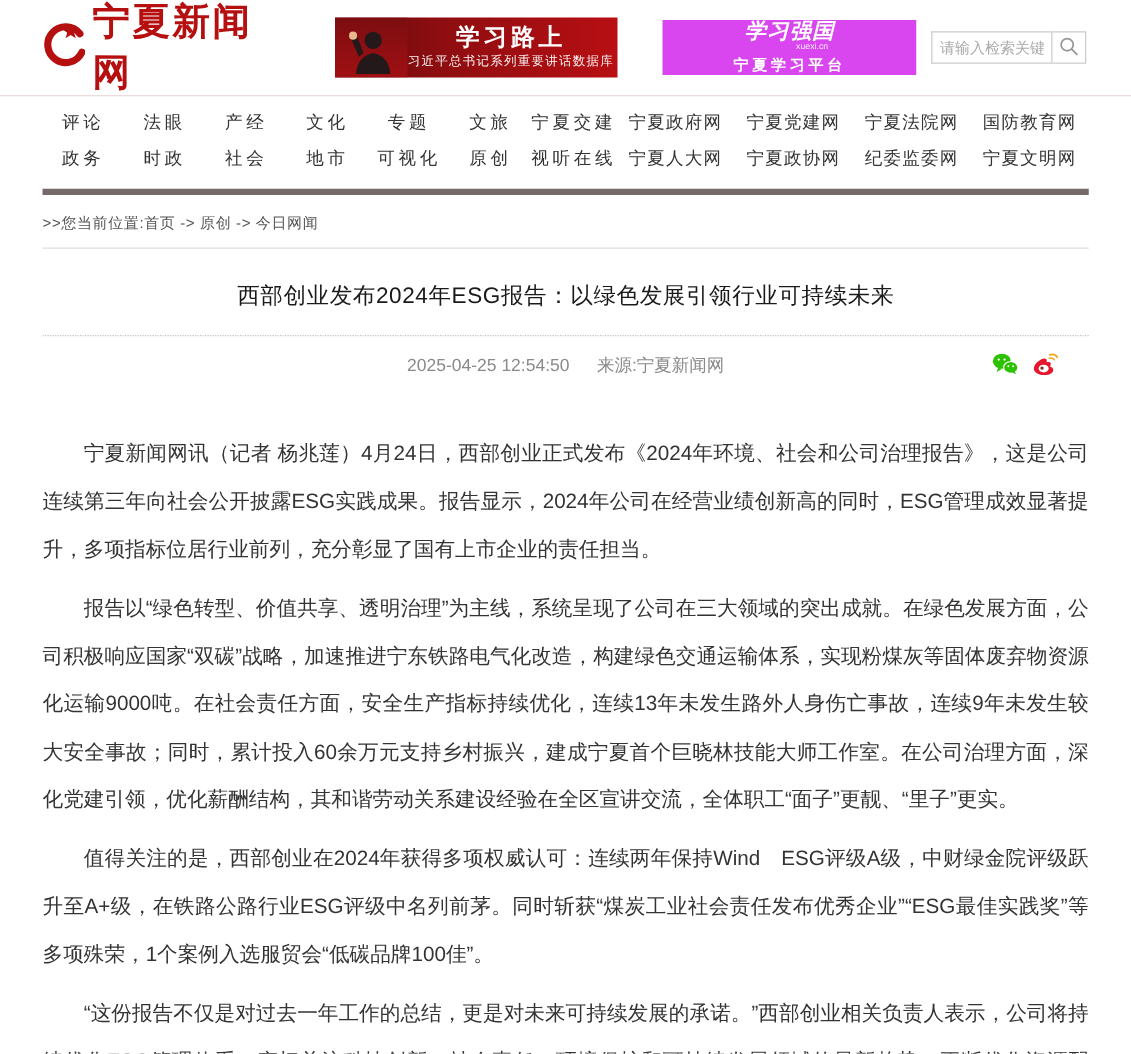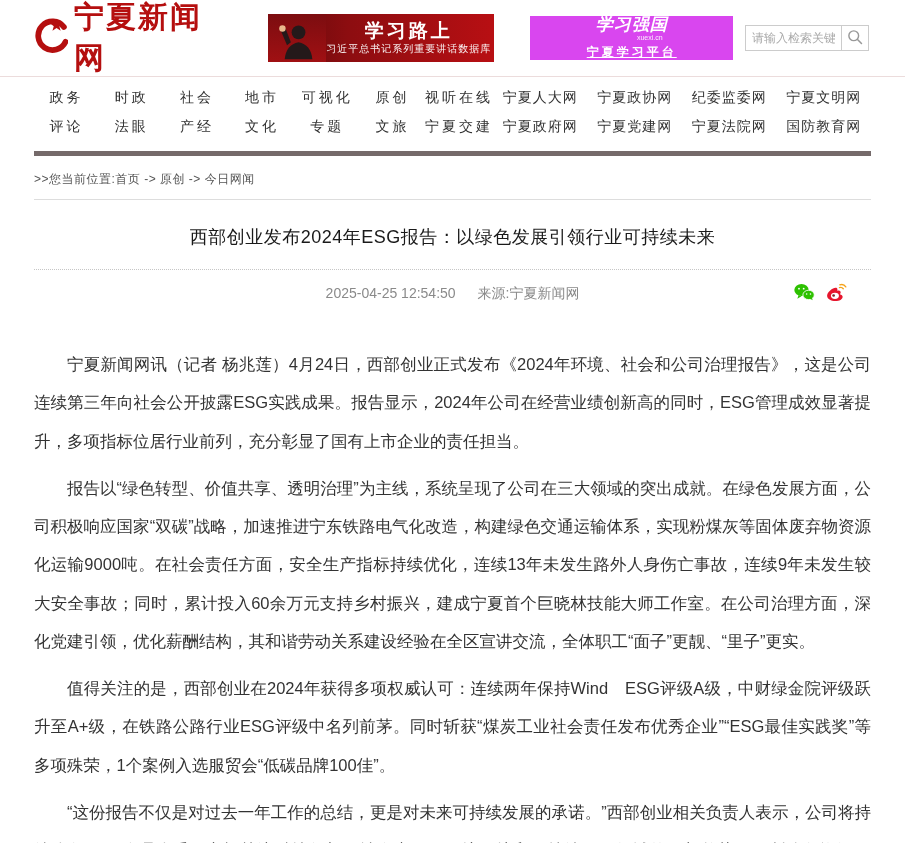--- a/index.html
+++ b/index.html
@@ -21,21 +21,21 @@
   .banner1-photo { width:58px; height:48px; flex:0 0 auto; background:linear-gradient(180deg,#7c0d10,#a01013); display:flex; align-items:flex-end; justify-content:center; }
   .banner1-text { flex:1; text-align:center; padding-right:6px; }
   .banner1-title { font-size:19px; font-weight:bold; letter-spacing:3px; line-height:22px; }
   .banner1-sub { font-size:10px; letter-spacing:1px; opacity:.95; white-space:nowrap; }
   .banner2 {
     width:222px; height:44px; margin-left:24px; background:#d946ef; color:#fff;
     display:flex; flex-direction:column; align-items:center; justify-content:center; cursor:pointer;
   }
   .banner2-title { font-size:17px; font-weight:bold; font-style:italic; letter-spacing:1px; line-height:18px; }
   .banner2-small { font-size:7px; opacity:.9; line-height:7px; margin-left:36px; }
-  .banner2-sub { font-size:12px; font-weight:bold; letter-spacing:3px; margin-top:3px;text-decoration:underline; }
+  .banner2-sub { font-size:12px; font-weight:bold; letter-spacing:3px; margin-top:3px; }
   .search { margin-left:auto; display:flex; align-items:center; }
   .search input {
     width:96px; height:26px; border:1px solid #ccc; border-right:none; padding:0 6px;
     font-size:12px; color:#333; outline:none;
   }
   .search input::placeholder { color:#aaa; }
   .search button { width:28px; height:26px; border:1px solid #ccc; background:#fff; cursor:pointer; display:flex; align-items:center; justify-content:center; }
   
   .nav { border-top:1px solid #ecdcdc; padding:6px 34px 8px 34px; }
   .nav-row { display:grid; grid-template-columns: repeat(7, 1fr) repeat(4, 1.45fr); }
@@ -100,44 +100,44 @@
           <circle cx="8.6" cy="8.6" r="5.4" fill="none" stroke="#999" stroke-width="1.6"></circle>
           <line x1="12.8" y1="12.8" x2="17.2" y2="17.2" stroke="#999" stroke-width="1.7" stroke-linecap="round"></line>
         </svg>
       </span>
     </button>
   </div>
 </div>
 
 <div class="nav">
   <nav class="nav-row">
+      <a>评论</a>
+      <a>法眼</a>
+      <a>产经</a>
+      <a>文化</a>
+      <a>专题</a>
+      <a>文旅</a>
+      <a>宁夏交建</a>
+      <a>宁夏政府网</a>
+      <a>宁夏党建网</a>
+      <a>宁夏法院网</a>
+      <a>国防教育网</a>
+    </nav>
+  <nav class="nav-row">
       <a>政务</a>
       <a>时政</a>
       <a>社会</a>
       <a>地市</a>
       <a>可视化</a>
       <a>原创</a>
       <a>视听在线</a>
       <a>宁夏人大网</a>
       <a>宁夏政协网</a>
       <a>纪委监委网</a>
       <a>宁夏文明网</a>
-    </nav>
-  <nav class="nav-row">
-      <a>评论</a>
-      <a>法眼</a>
-      <a>产经</a>
-      <a>文化</a>
-      <a>专题</a>
-      <a>文旅</a>
-      <a>宁夏交建</a>
-      <a>宁夏政府网</a>
-      <a>宁夏党建网</a>
-      <a>宁夏法院网</a>
-      <a>国防教育网</a>
     </nav>
 </div>
 <div class="nav-bar"></div>
 
 <div class="crumb-wrap">
   <span class="crumb">&gt;&gt;您当前位置:首页 -&gt; 原创 -&gt; 今日网闻</span>
 </div>
 
 <div class="article">
   <h1 class="a-title">西部创业发布2024年ESG报告：以绿色发展引领行业可持续未来</h1>

